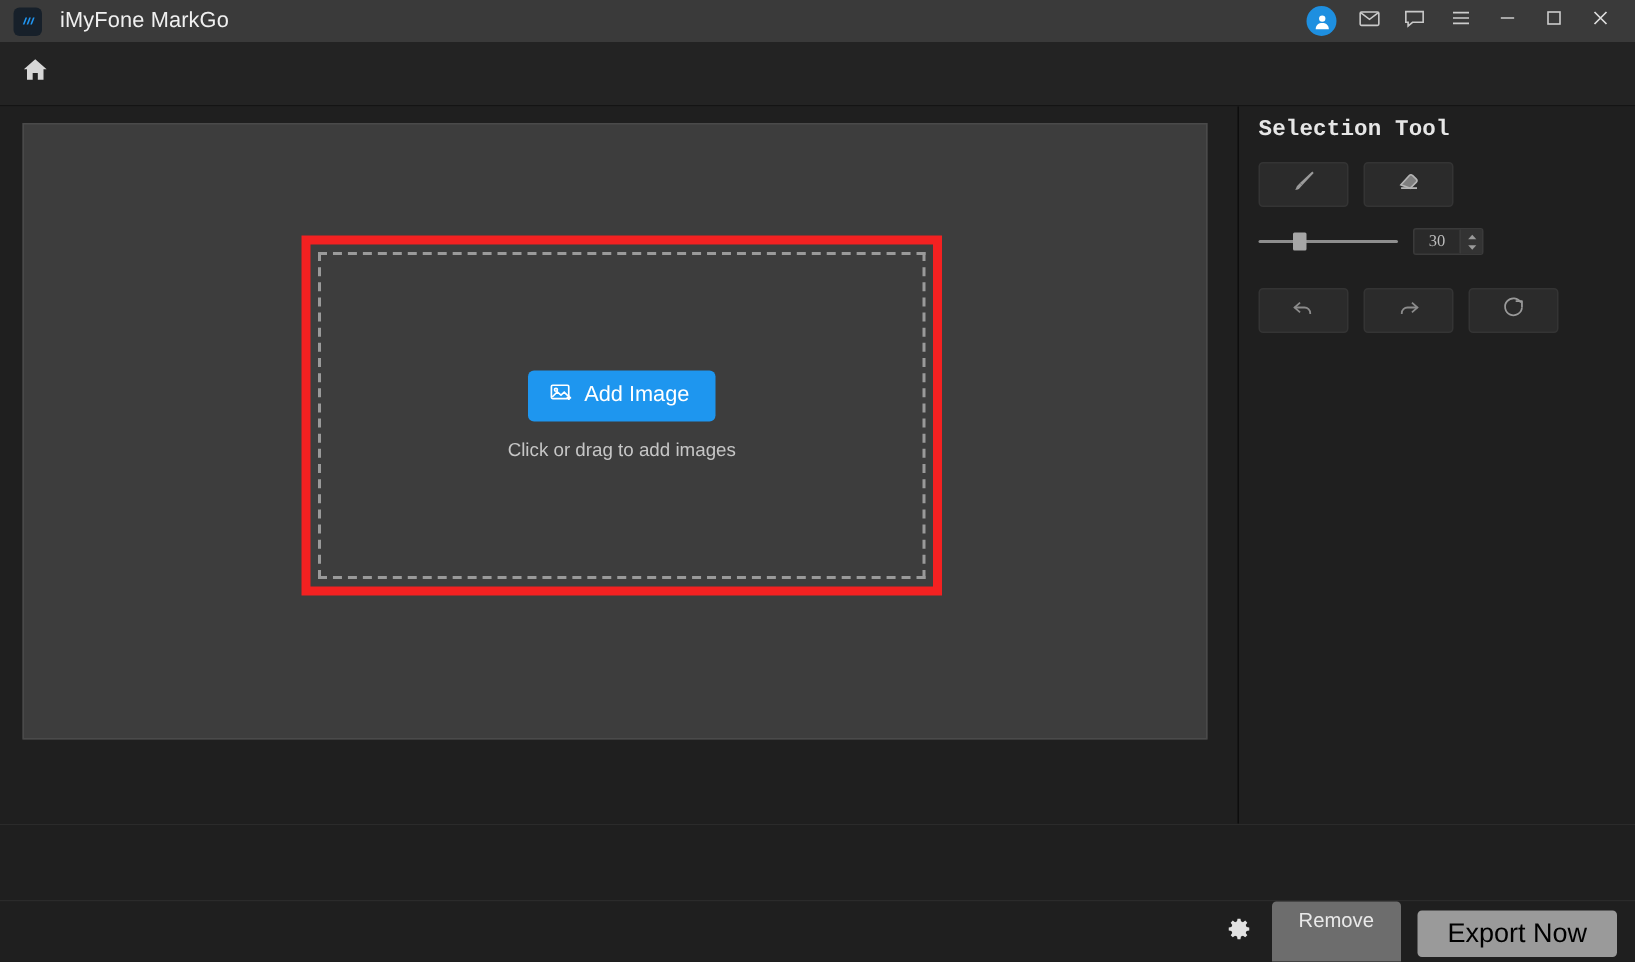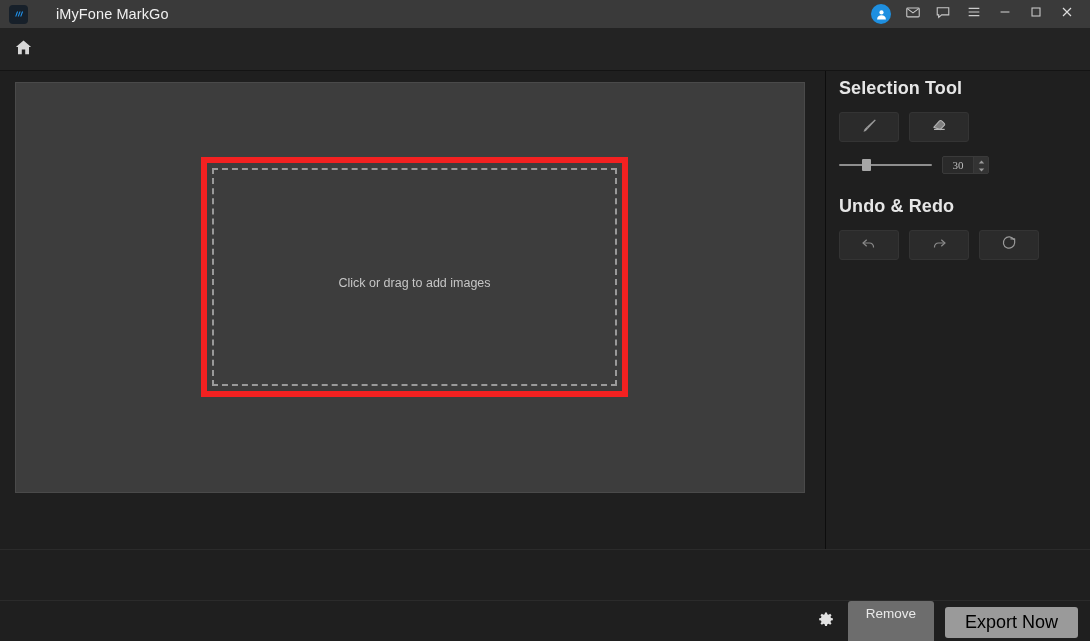--- a/index.html
+++ b/index.html
@@ -31,21 +31,21 @@
   }
   .logo {
     width: 19px; height: 19px;
     margin-left: 9px;
     border-radius: 4px;
     background: #17202a;
     display: flex; align-items: center; justify-content: center;
     flex: 0 0 auto;
   }
   .app-title {
-    margin-left: 28px;
+    margin-left: 12px;
     font-size: 14.5px;
     color: #f0f0f0;
     letter-spacing: .1px;
   }
   .titlebar-spacer { flex: 1 1 auto; }
   .tb-icons {
     display: flex; align-items: center;
     margin-right: 8px;
     gap: 0px;
   }
@@ -148,25 +148,26 @@
   }
 
   
   .sidebar {
     flex: 1 1 auto;
     background: #1f1f1f;
     padding: 7px 0 0 13px;
     box-sizing: border-box;
   }
   .section-title {
-    font-size: 18px;
+    font-size: 15px;
     font-weight: bold;
     color: #e6e6e6;
     margin: 0 0 13px 0;
     letter-spacing: .1px;
+    font-family: Liberation Mono, monospace;
   }
   .tool-row {
     display: flex;
     gap: 10px;
     margin-bottom: 14px;
   }
   .tool-btn {
     width: 60px; height: 30px;
     background: #2b2b2b;
     border: 1px solid #343434;
@@ -366,20 +367,31 @@
   </div>
 
   <div class="body-row">
 
     <div class="canvas-col">
       <div class="canvas-panel">
 
         <div class="drop-highlight"></div>
 
         <div class="dropzone">
+          <button class="add-image-btn">
+            <span>
+              <svg width="16" height="16" viewBox="0 0 18 18" fill="none" stroke="#ffffff" stroke-width="1.25">
+                <rect x="1.8" y="3.2" width="13" height="10" rx="1"></rect>
+                <circle cx="5.2" cy="6.6" r="1.1"></circle>
+                <path d="M2.4 12 L6.2 8.2 L9 10.6 L11.4 8.4 L14.4 11.4"></path>
+                <path d="M13.2 12.6 h3.4 M14.9 10.9 v3.4" stroke-width="1.4"></path>
+              </svg>
+            </span>
+            <span>Add Image</span>
+          </button>
           <div class="drop-hint">Click or drag to add images</div>
         </div>
 
       </div>
     </div>
 
     <div class="sidebar">
 
       <div class="section-title">Selection Tool</div>
 
@@ -417,21 +429,20 @@
             </span>
             <span class="spin-arrow">
               <svg width="7" height="4" viewBox="0 0 8 5">
                   <path d="M4 4.4 L0.6 0.6 L7.4 0.6 Z" fill="#9a9a9a"></path>
                 </svg>
             </span>
           </div>
         </div>
       </div>
 
-      <div class="section-title">Undo &amp; Redo</div>
 
       <div class="undo-row">
         <div class="undo-btn">
           <span>
             <svg width="22" height="22" viewBox="0 0 24 24" fill="none" stroke="#8b8b8b" stroke-width="1.3">
               <path d="M9.5 8.5 L5.5 12 L9.5 15.5"></path>
               <path d="M5.5 12 h7.2 a4.2 4.2 0 0 1 4.2 4.2 v0.6"></path>
             </svg>
           </span>
         </div>

